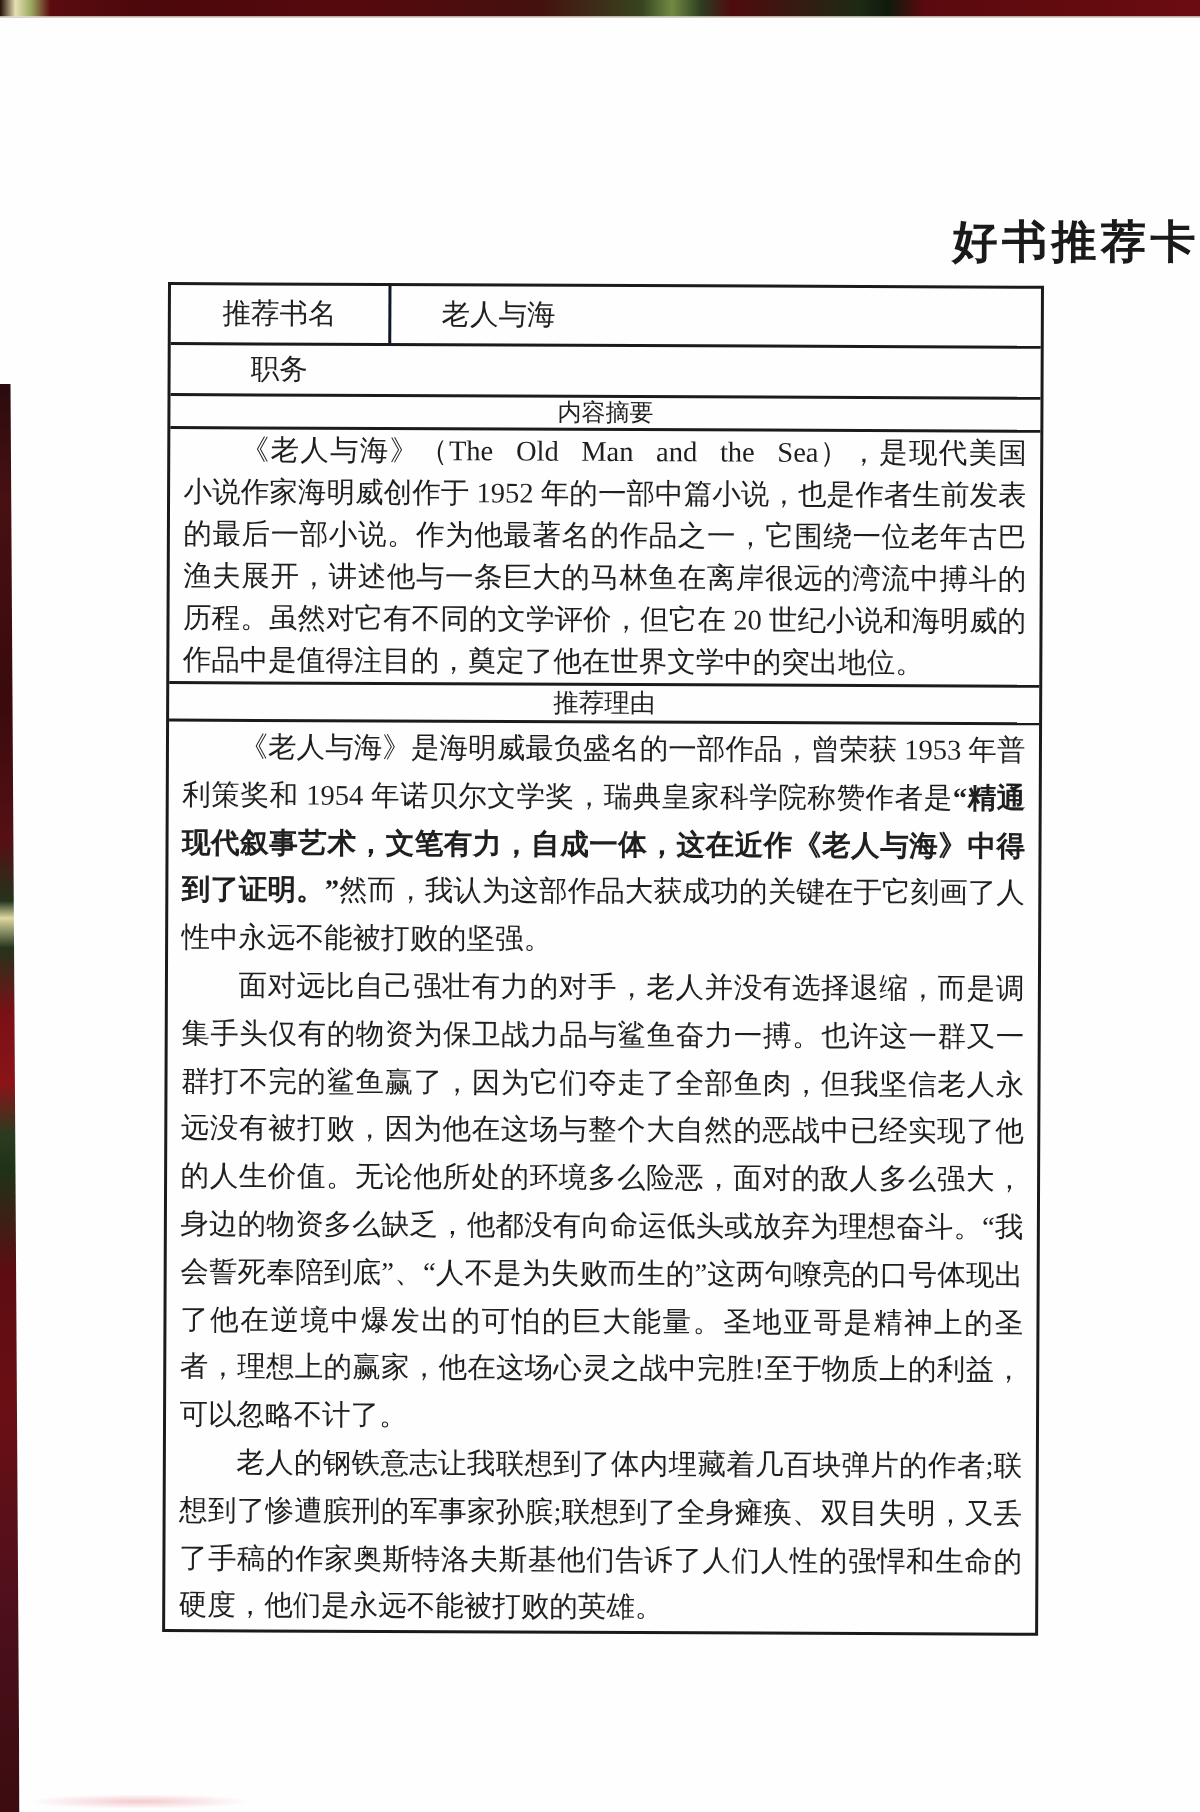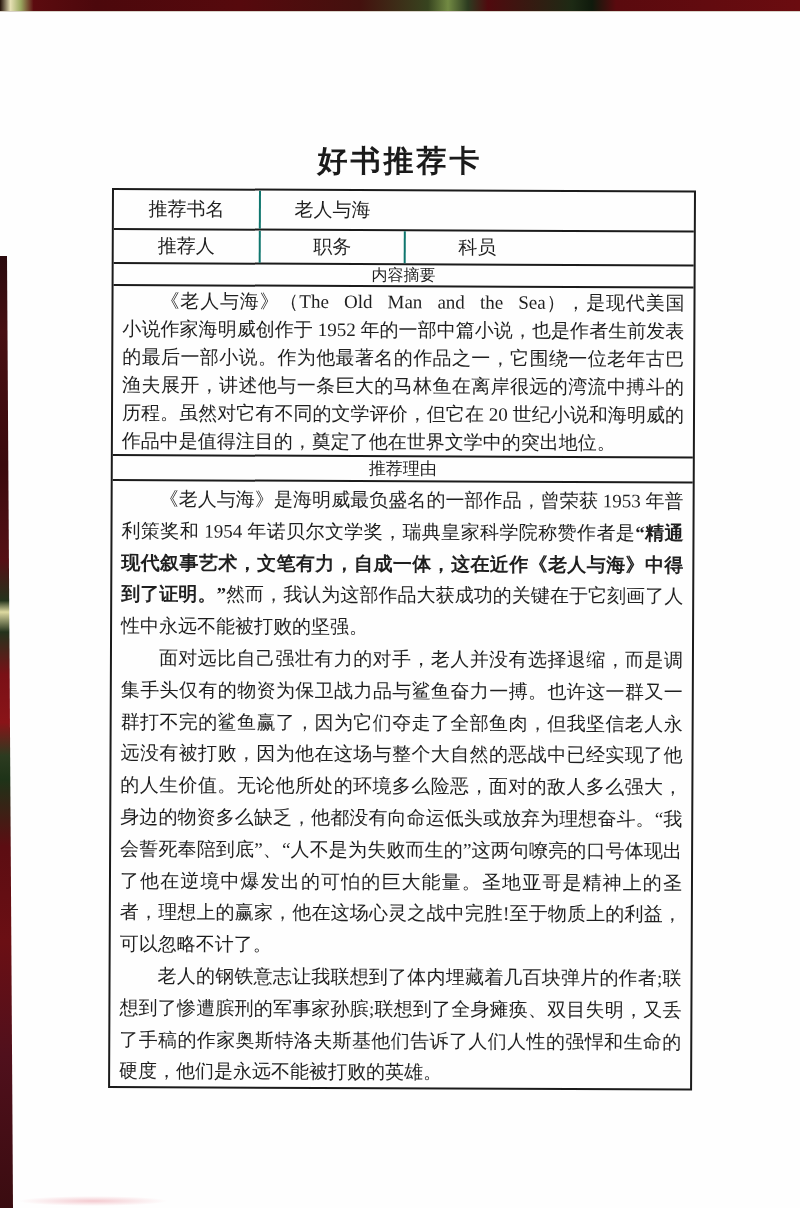--- a/index.html
+++ b/index.html
@@ -32,38 +32,38 @@
     clip-path: polygon(0 0, 7px 0, 13px 100%, 0 100%);
   }
   .fabric-bottom-hint {
     position: absolute; left: 18px; top: 1196px; width: 150px; height: 10px;
     background: radial-gradient(ellipse at center, rgba(236,160,170,0.55), rgba(236,160,170,0) 70%);
   }
 
   
   .doc-title {
     position: absolute; left: 0; top: 141px; width: 800px;
-    margin: 0; text-align: center;
+    margin: 0; text-align: right;
     font-size: 30px; font-weight: 700; letter-spacing: 3px;
     color: #1a1a1a;
   }
 
   
   .card {
     position: absolute; left: 112px; top: 188px; width: 580px;
     border: 2px solid #1b1b1b;
     transform: rotate(0.25deg);
     transform-origin: 0 0;
     background: transparent;
   }
   .row { display: grid; grid-template-columns: 1fr 1fr 1fr 1fr; border-bottom: 2px solid #1b1b1b; }
   .row:last-child, .row.last { border-bottom: none; }
   .cell {
     display: flex; align-items: center; justify-content: center;
-    font-size: 19px; border-left: 2px solid #0f766e; overflow: hidden;
+    font-size: 19px; border-left: 2px solid #0f172a; overflow: hidden;
   }
   .cell:first-child { border-left: none; }
   .r1 .cell { height: 38px; }
   .r2 .cell { height: 32px; }
   .sec-head {
     height: 20px; display: flex; align-items: center; justify-content: center;
     font-size: 16px; border-bottom: 2px solid #1b1b1b; overflow: hidden;
   }
   .sec-head.reason { height: 23px; font-size: 17px; }
   .body-cell {
@@ -87,23 +87,21 @@
 <h1 class="doc-title">好书推荐卡</h1>
 
 <div class="card">
 
   <div class="row r1">
     <div class="cell">推荐书名</div>
     <div class="cell">老人与海</div>
   </div>
 
   <div class="row r2">
-    <div class="cell">推荐人</div>
     <div class="cell">职务</div>
-    <div class="cell">科员</div>
   </div>
 
   <div class="sec-head">内容摘要</div>
 
   <div class="body-cell summary-cell">
     <p>《老人与海》（The  Old  Man  and  the  Sea），是现代美国小说作家海明威创作于 1952 年的一部中篇小说，也是作者生前发表的最后一部小说。作为他最著名的作品之一，它围绕一位老年古巴渔夫展开，讲述他与一条巨大的马林鱼在离岸很远的湾流中搏斗的历程。虽然对它有不同的文学评价，但它在 20 世纪小说和海明威的作品中是值得注目的，奠定了他在世界文学中的突出地位。</p>
   </div>
 
   <div class="sec-head reason">推荐理由</div>
 

